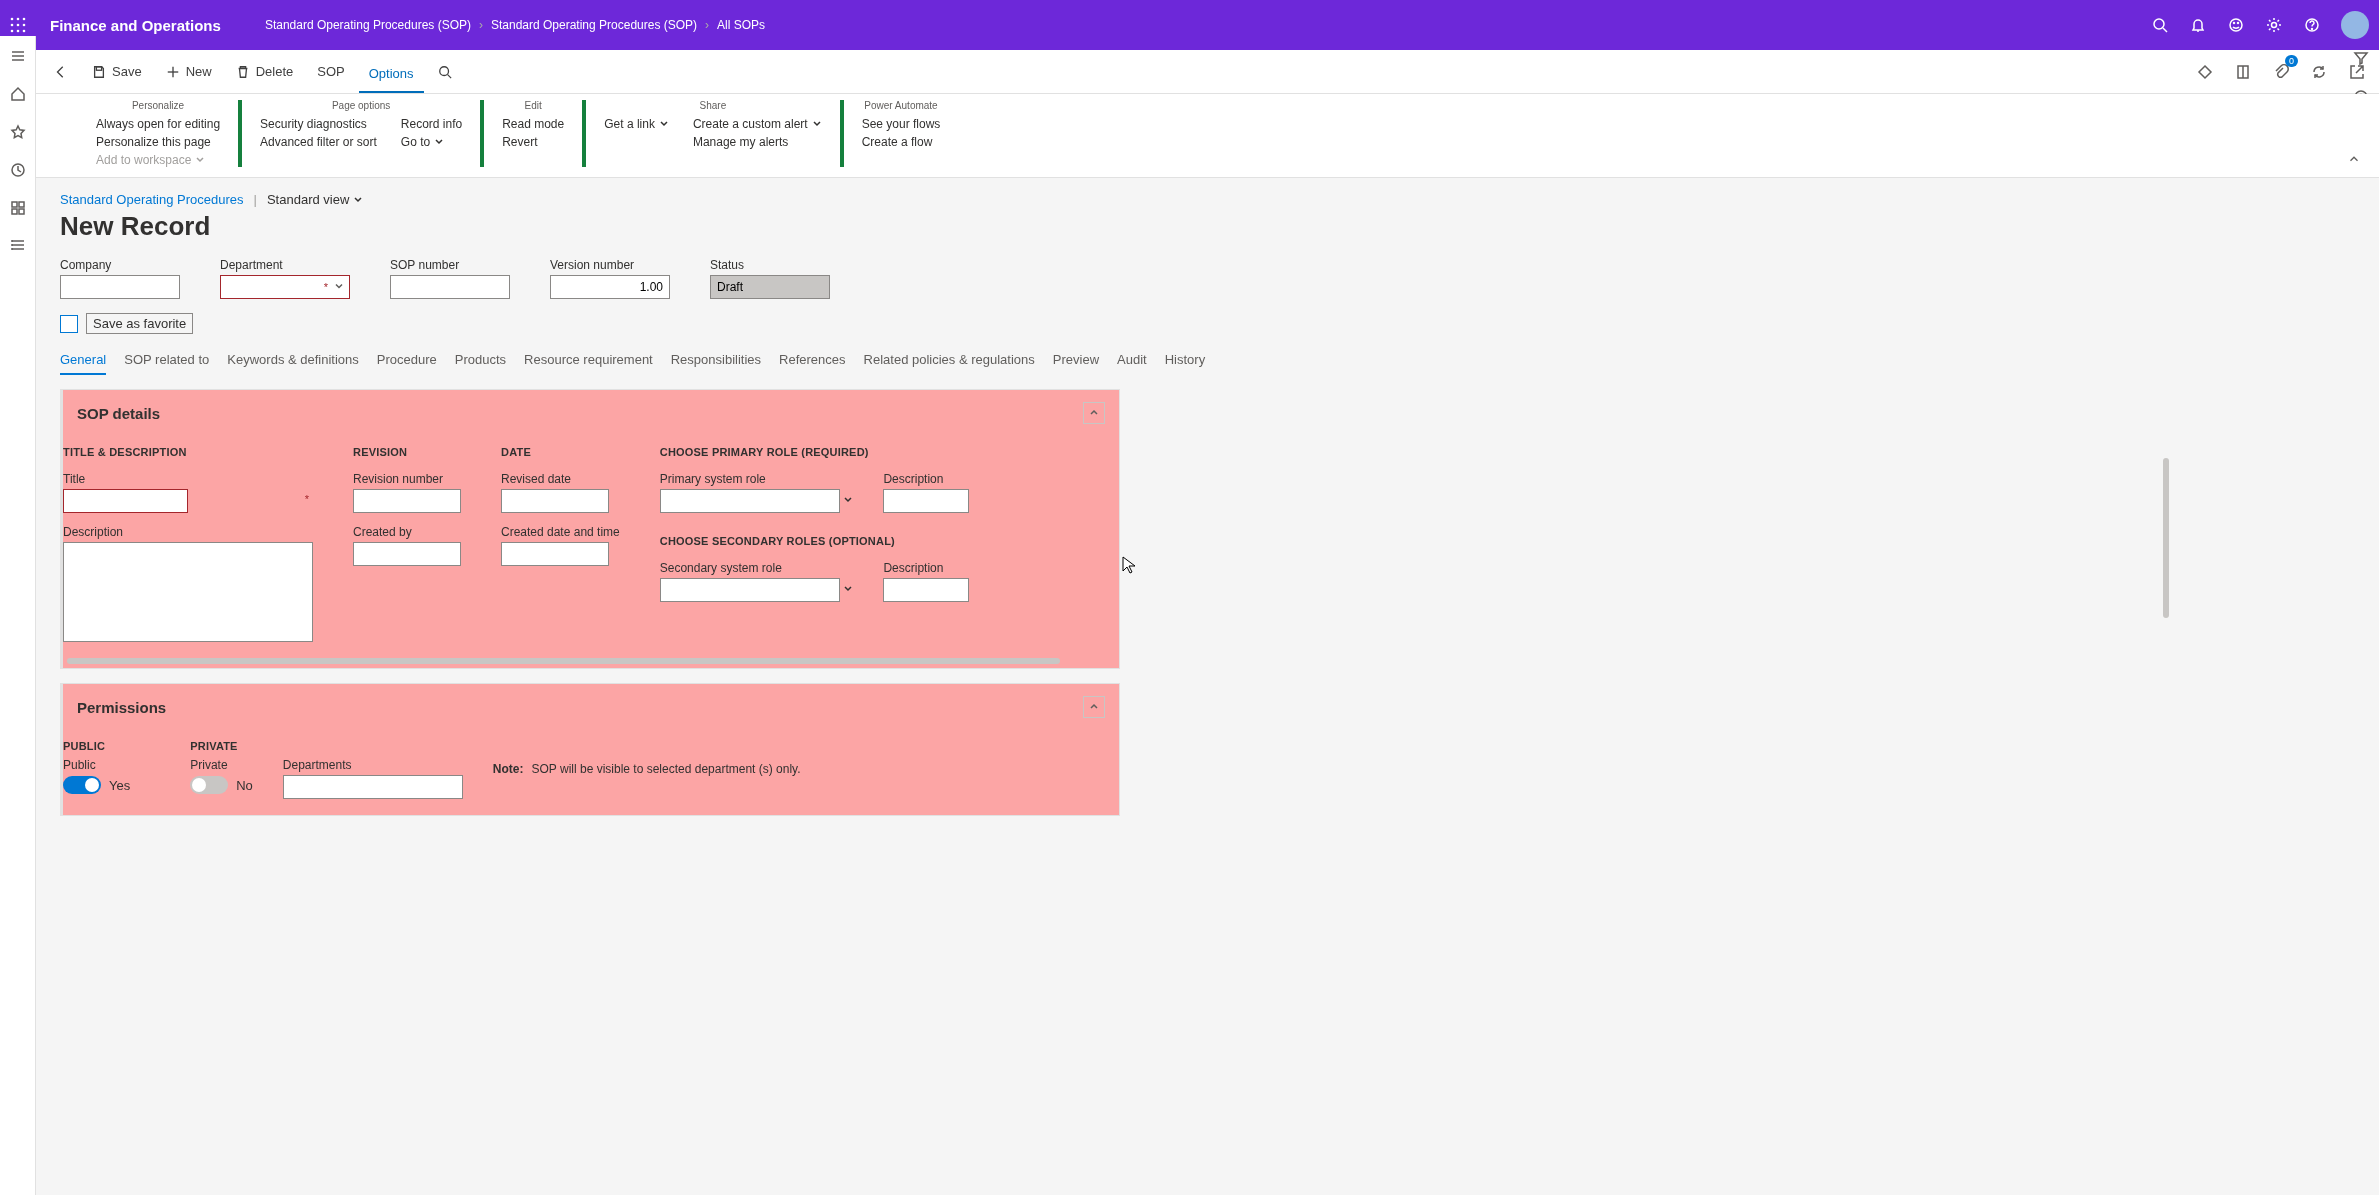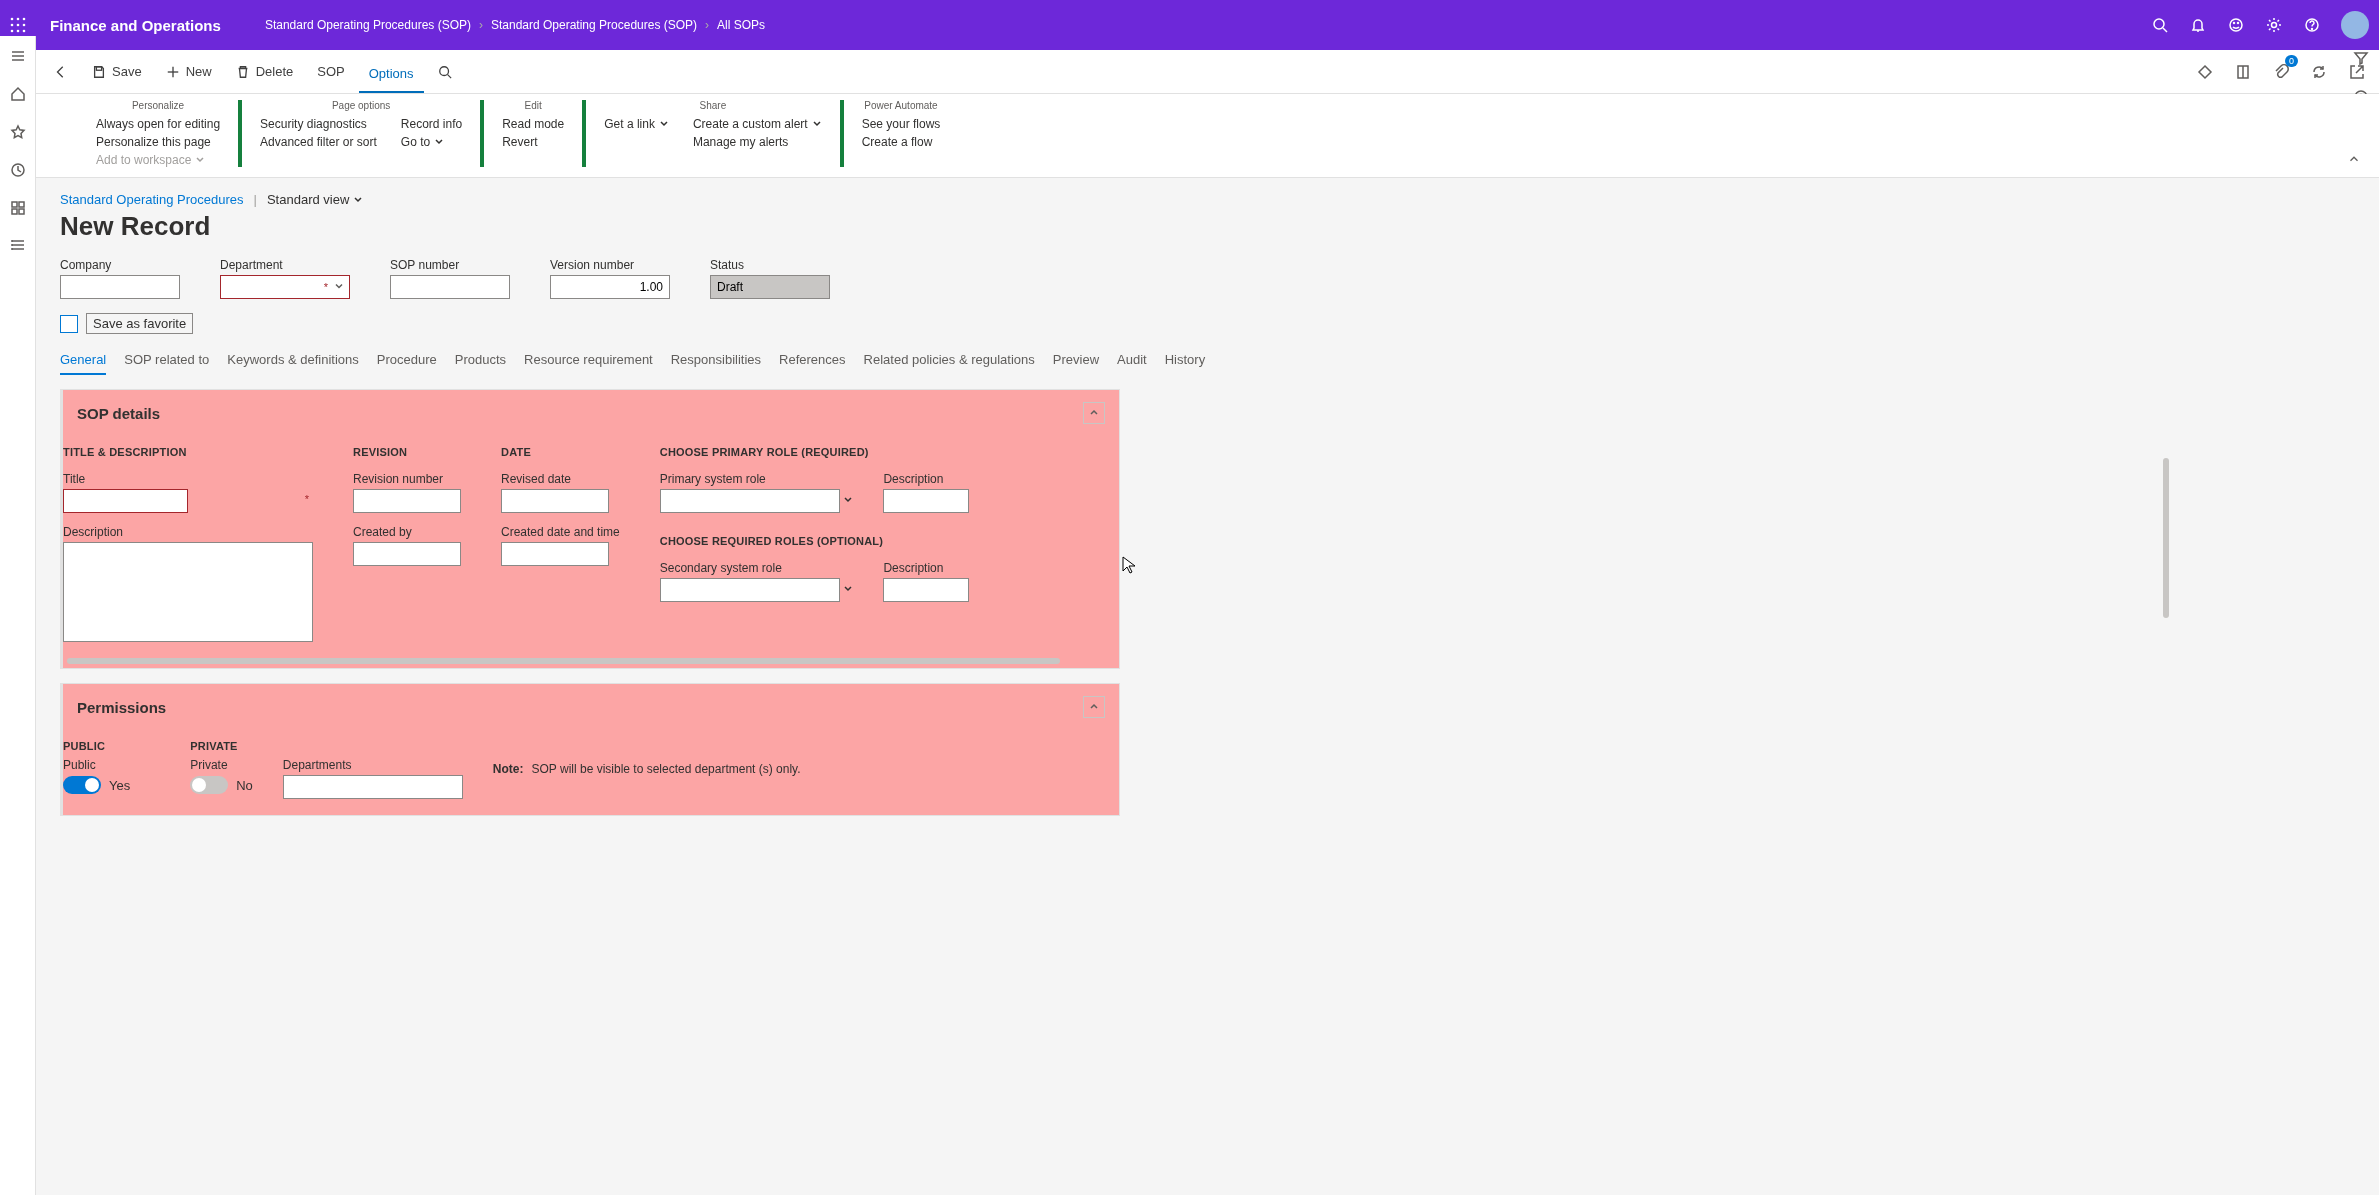--- a/index.html
+++ b/index.html
@@ -496,21 +496,21 @@
                 <span class="sel-chev"><svg width="10" height="10" viewBox="0 0 10 10">
                       <path d="M2 3l3 3 3-3"></path>
                     </svg></span>
               </div>
             </div>
             <div class="field">
               <span class="field-label">Description</span>
               <input class="field-input" style="width: 86px;">
             </div>
           </div>
-          <div class="section-label" style="margin-top:10px;">CHOOSE REQUIRED ROLES (OPTIONAL)</div>
+          <div class="section-label" style="margin-top:10px;">CHOOSE SECONDARY ROLES (OPTIONAL)</div>
           <div style="display:flex;gap:30px;">
             <div class="field">
               <span class="field-label">Secondary system role</span>
               <div style="position:relative;">
                 <input class="field-input w180" style="">
                 <span class="sel-chev"><svg width="10" height="10" viewBox="0 0 10 10">
                       <path d="M2 3l3 3 3-3"></path>
                     </svg></span>
               </div>
             </div>

